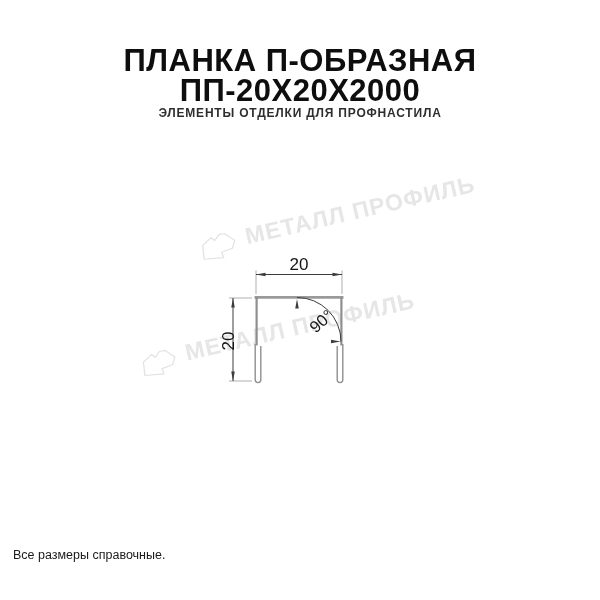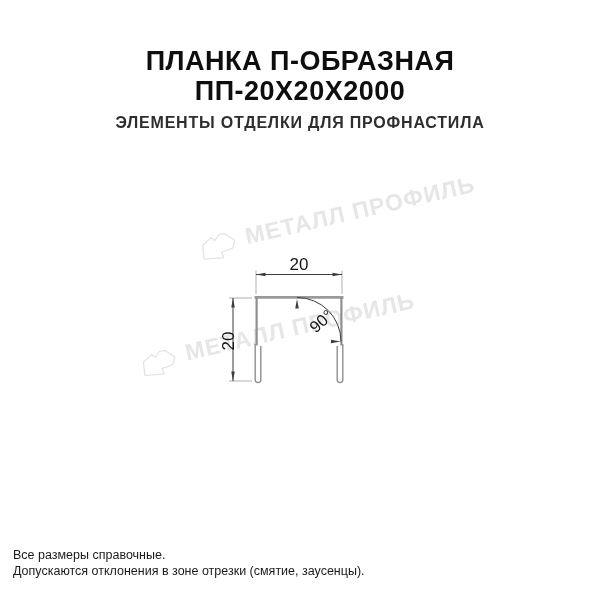--- a/index.html
+++ b/index.html
@@ -3,25 +3,25 @@
 <meta charset="utf-8">
 <style>
   html,body{margin:0;padding:0;background:#fff;}
   .page{
     position:relative;width:600px;height:600px;background:#fff;overflow:hidden;
     font-family:"Liberation Sans",sans-serif;
   }
   
   .header{position:absolute;top:46px;left:0;width:600px;text-align:center;}
   .title{
-    font-weight:bold;font-size:27px;line-height:30px;color:#0e0e0e;
+    font-weight:bold;font-size:31px;line-height:30px;color:#0e0e0e;
     letter-spacing:.5px;
   }
   .subtitle{
-    margin-top:8px;font-weight:bold;font-size:16px;letter-spacing:.8px;
+    font-weight:bold;font-size:12px;letter-spacing:.8px;
     color:#2e2e2e;
   }
   
   .wm{
     position:absolute;display:flex;align-items:center;gap:9px;
     transform:rotate(-13deg);transform-origin:0 50%;
     pointer-events:none;white-space:nowrap;z-index:1;
   }
   .wm-1{left:191px;top:231px;}
   .wm-2{left:132px;top:348px;}
@@ -101,16 +101,15 @@
     <g>
       <path d="M297,297.5 A44,44 0 0 1 341,341.5" fill="none" stroke="#3c3c3c" stroke-width="1"></path>
       <polygon points="297,299 295.2,308.5 298.8,308.5" fill="#3c3c3c"></polygon>
       <polygon points="340.5,341.5 331,339.7 331,343.3" fill="#3c3c3c"></polygon>
       <text x="321" y="327" text-anchor="middle" font-size="16.5" transform="rotate(-42 321 321)">90°</text>
     </g>
   </svg>
 
   <div class="footer">
     <div>Все размеры справочные.</div>
-    <div>Допускаются отклонения в зоне отрезки (смятие, заусенцы).</div>
   </div>
 
 </div>
 
 </body></html>

